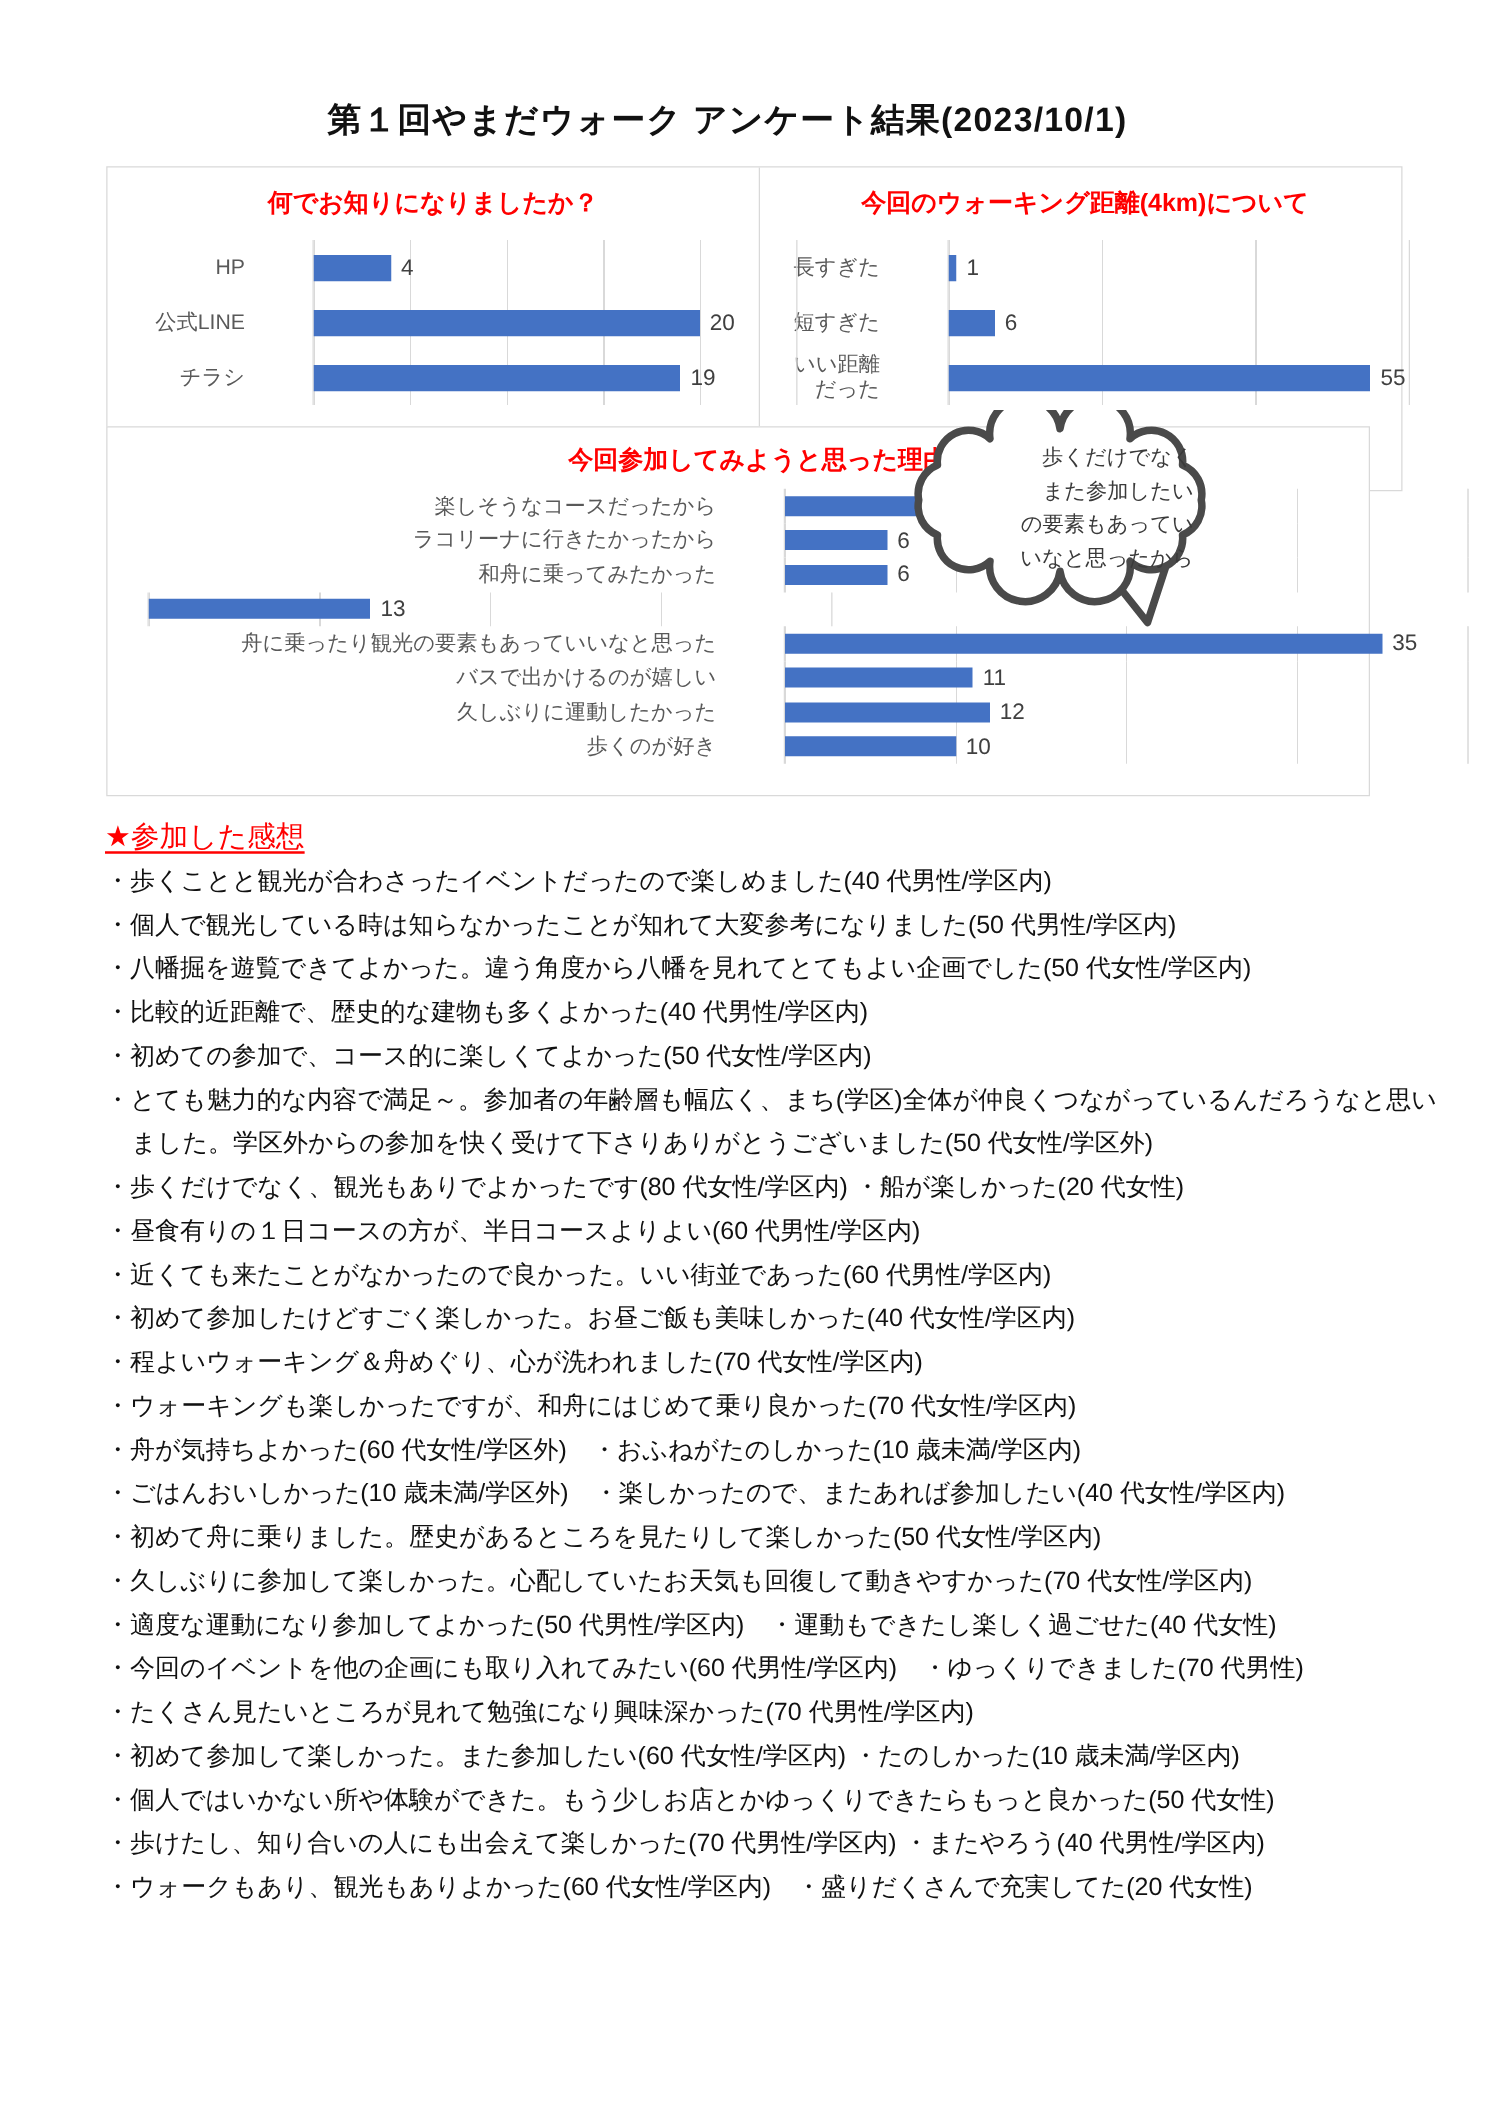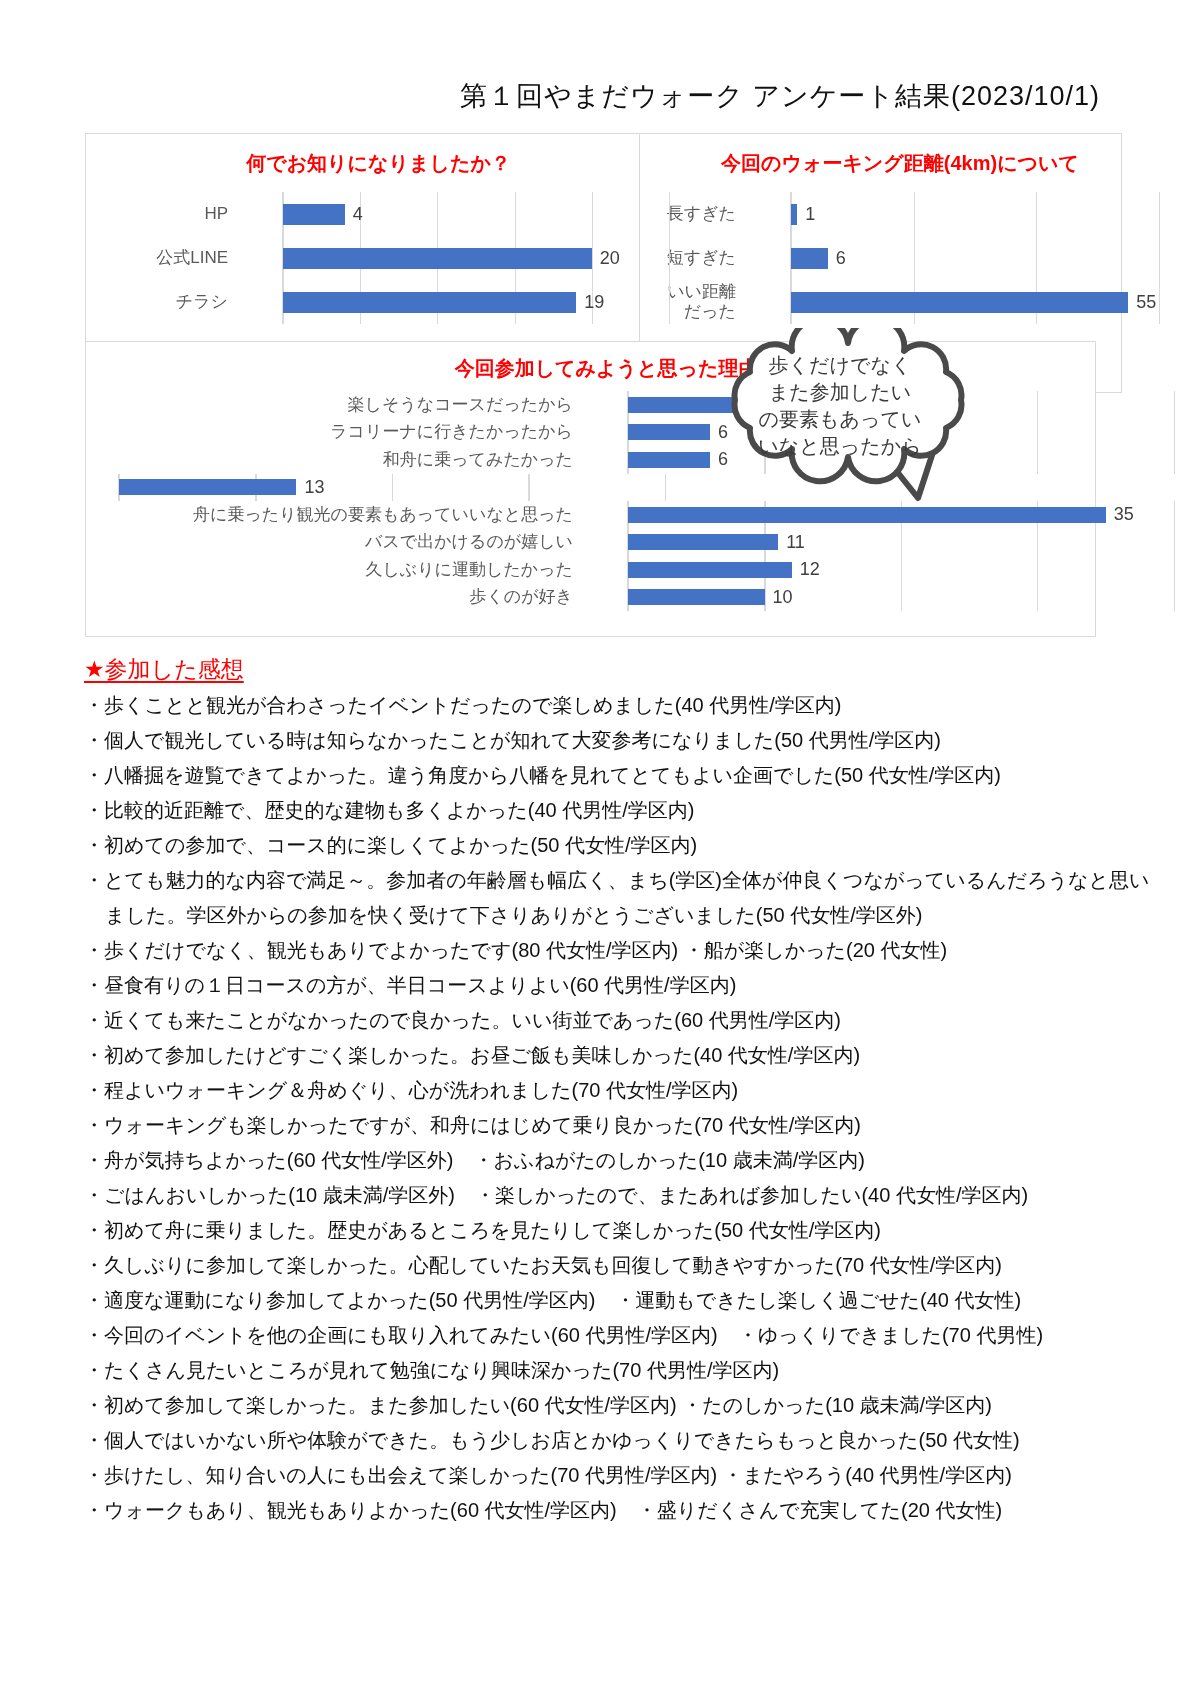--- a/index.html
+++ b/index.html
@@ -3,27 +3,27 @@
 <meta charset="utf-8">
 <style>
   html,body{margin:0;padding:0;}
   body{
     width:1200px;height:1697px;position:relative;background:#ffffff;
     font-family:"Liberation Sans","DejaVu Sans",sans-serif;color:#1a1a1a;
     --bar:#4472C4;--red:#ff0000;--grid-c:#d9d9d9;--outline:#4a4a4a;
     --label:#595959;--val:#404040;
   }
   .page-title{
-    position:absolute;top:78px;left:0;width:1100px;text-align:right;
-    font-size:27px;font-weight:400;letter-spacing:1px;margin:0;color:#111;
+    position:absolute;top:78px;left:0;width:1100px;text-align:center;
+    font-size:27px;font-weight:700;letter-spacing:1px;margin:0;color:#111;padding-left:32px;
   }
   
   .top-row{
     position:absolute;left:85px;top:133px;width:1037px;height:260px;
-    border:1px solid var(--grid-c);display:flex;background:#fff;box-sizing:border-box;padding-left:32px;
+    border:1px solid var(--grid-c);display:flex;background:#fff;box-sizing:border-box;
   }
   .cell{box-sizing:border-box;}
   .cell-left{width:522px;border-right:1px solid var(--grid-c);}
   .cell-right{flex:1;}
   .box2{
     position:absolute;left:85px;top:341px;width:1011px;height:296px;
     border:1px solid var(--grid-c);background:#fff;box-sizing:border-box;padding-left:32px;
   }
   .chart-title{
     margin:16px 8px 0 8px;text-align:center;color:var(--red);
@@ -53,22 +53,22 @@
   .rows-1 .track{width:370px;}
   .rows-2 .track{width:548px;}
   .bar{height:21px;background:var(--bar);flex:none;}
   .rows-2 .bar{height:16px;}
   .val{margin-left:8px;font-size:18px;color:var(--val);white-space:nowrap;}
   
   .bubble{position:absolute;left:723px;top:328px;width:250px;height:175px;}
   .bubble svg{position:absolute;left:0;top:0;}
   .cloud-stroke{fill:#ffffff;stroke:var(--outline);stroke-width:6;stroke-linejoin:round;}
   .bubble-text{
-    position:absolute;left:18px;right:34px;top:24px;text-align:center;
-    font-size:20px;line-height:27px;color:#3a3a3a;
+    position:absolute;left:18px;right:18px;top:24px;text-align:right;
+    font-size:17px;line-height:27px;color:#3a3a3a;
   }
   .bubble-text span{display:block;}
   
   .comments-heading{
     position:absolute;left:84px;top:654px;margin:0;
     color:var(--red);font-size:23px;font-weight:normal;
     text-decoration:underline;text-decoration-color:var(--red);text-underline-offset:4px;
   }
   .comments{
     position:absolute;left:84px;top:688px;width:1075px;margin:0;padding:0;list-style:none;

